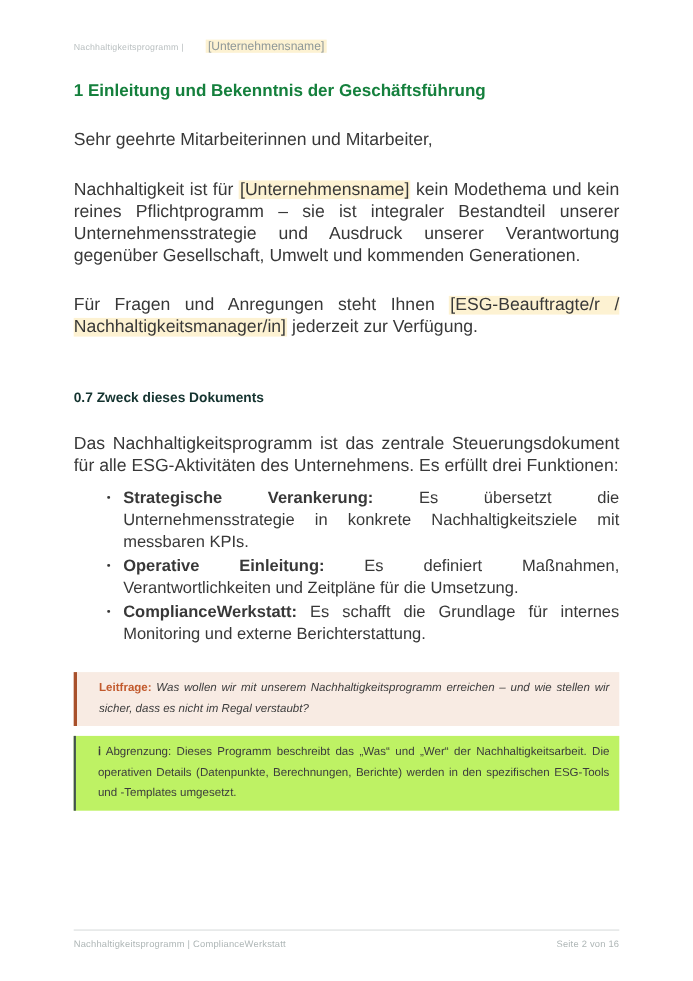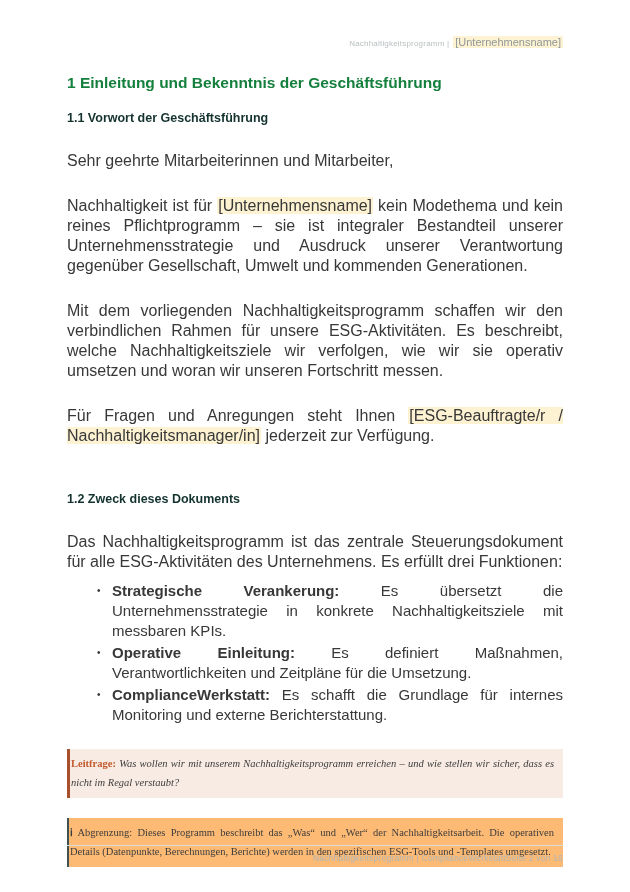--- a/index.html
+++ b/index.html
@@ -12,23 +12,23 @@
     height: 892px;
     background: #ffffff;
     padding: 36px 67px 0 67px;
     overflow: hidden;
     color: #383838;
   }
 
   
   .doc-header {
     display: flex;
-    justify-content: flex-end;
+    justify-content: flex-start;
     align-items: baseline;
-    gap: 4px;
+    gap: 20px;
     margin-bottom: 24px;
   }
   .hdr-label { font-size: 8px; color: #b9bfc0; letter-spacing: .2px; }
   .hdr-placeholder {
     font-size: 11px;
     color: #8f9898;
     background: #fdf2d2;
     padding: 0 2px;
   }
 
@@ -82,79 +82,76 @@
     font-size: 10px;
     color: #383838;
   }
   .bold { font-weight: bold; }
 
   
   .callout {
     font-size: 10.5px;
     line-height: 19px;
     text-align: justify;
-    padding: 5px 9px 6px 1px;
+    padding: 5px 9px 6px 20px;
     margin-top: 24px;
-    font-family: Liberation Serif, serif;
   }
   .callout.leitfrage {
     background: #f8ebe3;
     border-left: 3px solid #a8502b;
   }
   .lf-label { color: #c25a2d; font-weight: bold; }
   .lf-text { font-style: italic; color: #3c3c3c; }
   .callout.info {
-    background: #fdba74;
+    background: #bef264;
     border-left: 2px solid #41514f;
-    margin-top: 20px;
+    margin-top: 9px;
     color: #3c3c3c;
   }
   .info-icon { font-weight: bold; font-style: normal; }
 
   
   .doc-footer {
     position: absolute;
     left: 67px;
     right: 67px;
     top: 845px;
     border-top: 1px solid #d9dddd;
     padding-top: 7px;
     display: flex;
-    justify-content: flex-end;
+    justify-content: space-between;
     font-size: 8.5px;
     color: #aeb6b6;
     letter-spacing: .2px;
   }
 </style>
 </head>
 <body>
 
 <div class="page">
 
   <div class="doc-header">
     <span class="hdr-label">Nachhaltigkeitsprogramm |</span>
     <span class="hdr-placeholder">[Unternehmensname]</span>
   </div>
 
   <h1 class="doc-h1">1 Einleitung und Bekenntnis der Geschäftsführung</h1>
 
-  <h2 class="doc-h2">1.1 Vorwort der Geschäftsführung</h2>
 
   <p class="body-p">Sehr geehrte Mitarbeiterinnen und Mitarbeiter,</p>
 
   <p class="body-p just"><span>Nachhaltigkeit ist für </span><span class="hl">[Unternehmensname]</span><span> kein Modethema und kein reines Pflichtprogramm – sie ist integraler Bestandteil unserer Unternehmensstrategie und Ausdruck unserer Verantwortung gegenüber Gesellschaft, Umwelt und kommenden Generationen.</span></p>
 
-  <p class="body-p just">Mit dem vorliegenden Nachhaltigkeitsprogramm schaffen wir den verbindlichen Rahmen für unsere ESG-Aktivitäten. Es beschreibt, welche Nachhaltigkeitsziele wir verfolgen, wie wir sie operativ umsetzen und woran wir unseren Fortschritt messen.</p>
 
 
   <p class="body-p just"><span>Für Fragen und Anregungen steht Ihnen </span><span class="hl">[ESG-Beauftragte/r / Nachhaltigkeitsmanager/in]</span><span> jederzeit zur Verfügung.</span></p>
 
 
 
-  <h2 class="doc-h2 spaced">1.2 Zweck dieses Dokuments</h2>
+  <h2 class="doc-h2 spaced">0.7 Zweck dieses Dokuments</h2>
 
   <p class="body-p just">Das Nachhaltigkeitsprogramm ist das zentrale Steuerungsdokument für alle ESG-Aktivitäten des Unternehmens. Es erfüllt drei Funktionen:</p>
 
   <ul class="doc-list">
     <li><span class="bold">Strategische Verankerung:</span><span> Es übersetzt die Unternehmensstrategie in konkrete Nachhaltigkeitsziele mit messbaren KPIs.</span></li>
     <li><span class="bold">Operative Einleitung:</span><span> Es definiert Maßnahmen, Verantwortlichkeiten und Zeitpläne für die Umsetzung.</span></li>
     <li><span class="bold">ComplianceWerkstatt:</span><span> Es schafft die Grundlage für internes Monitoring und externe Berichterstattung.</span></li>
   </ul>
 
   <div class="callout leitfrage">

